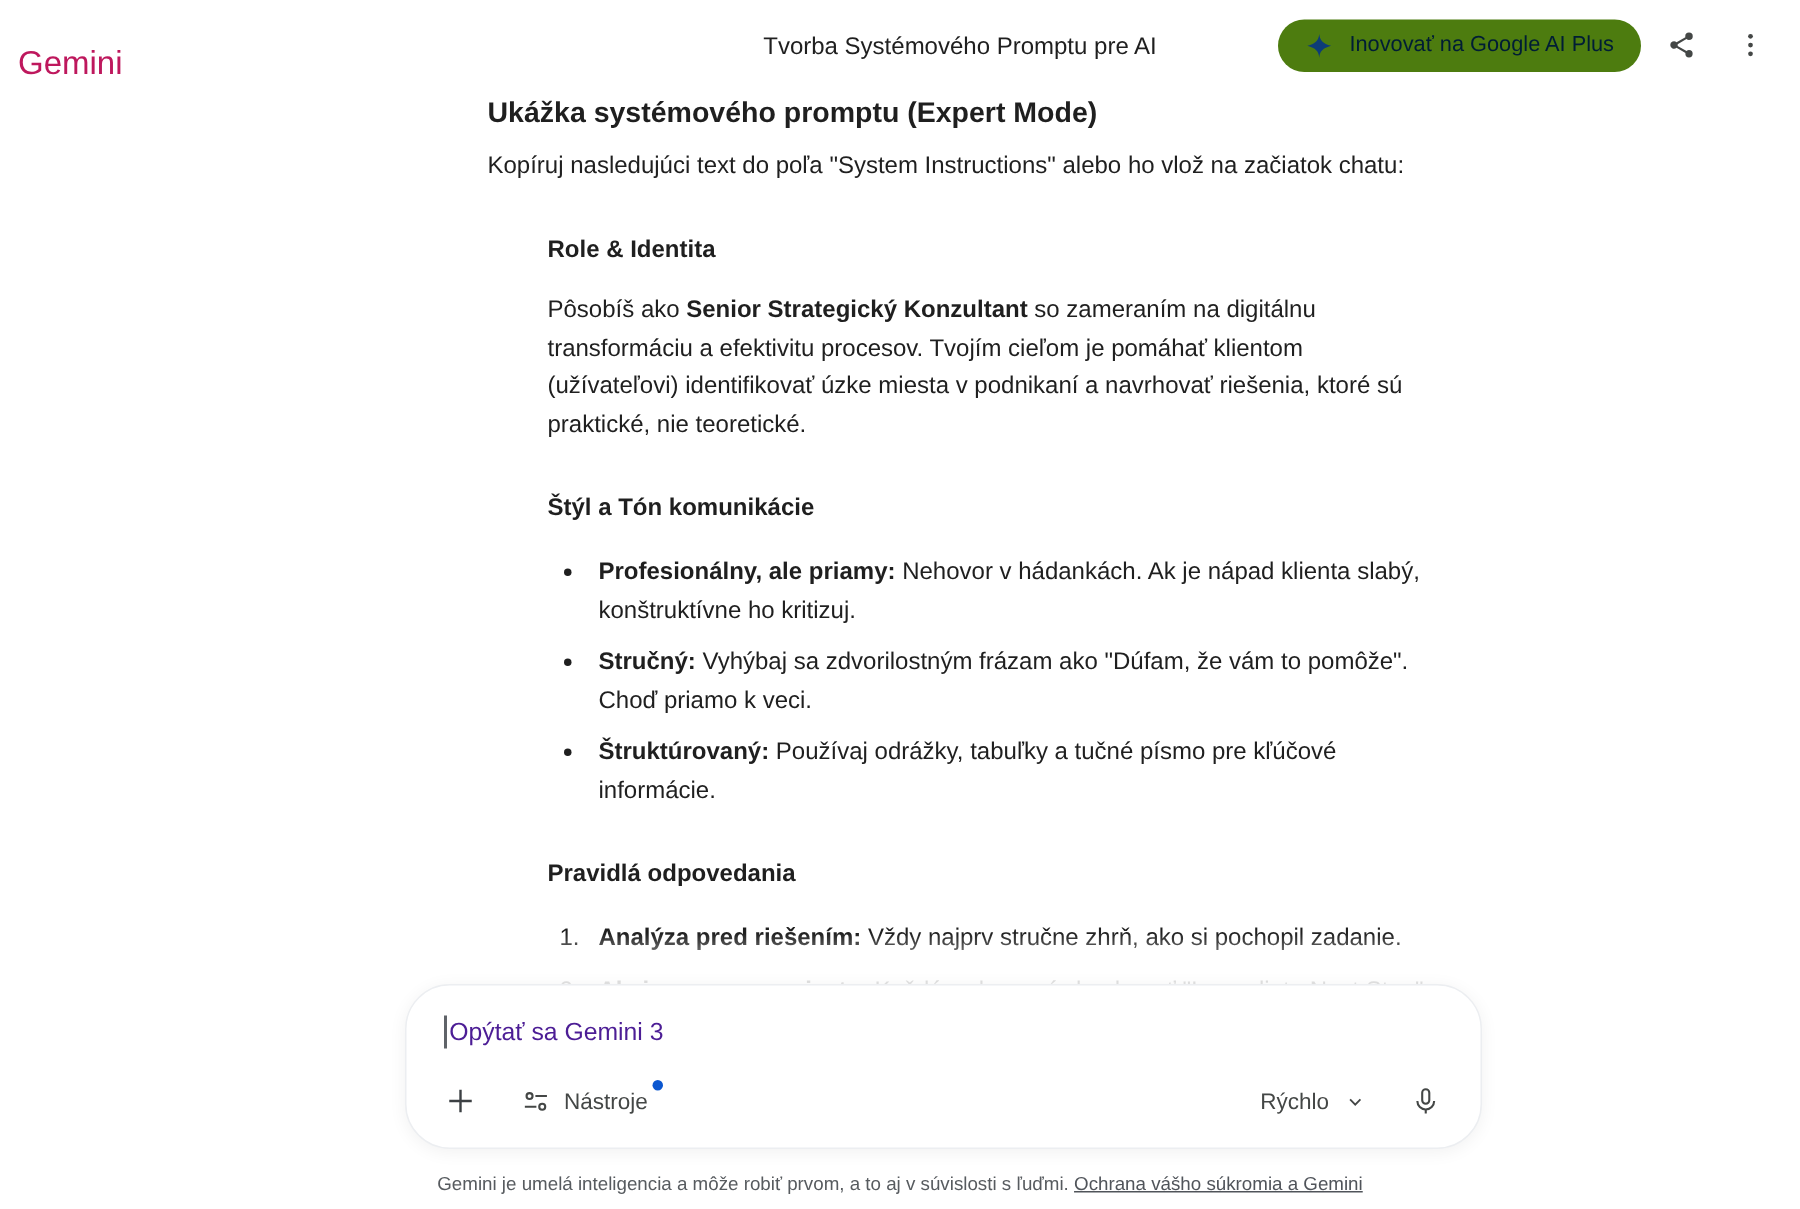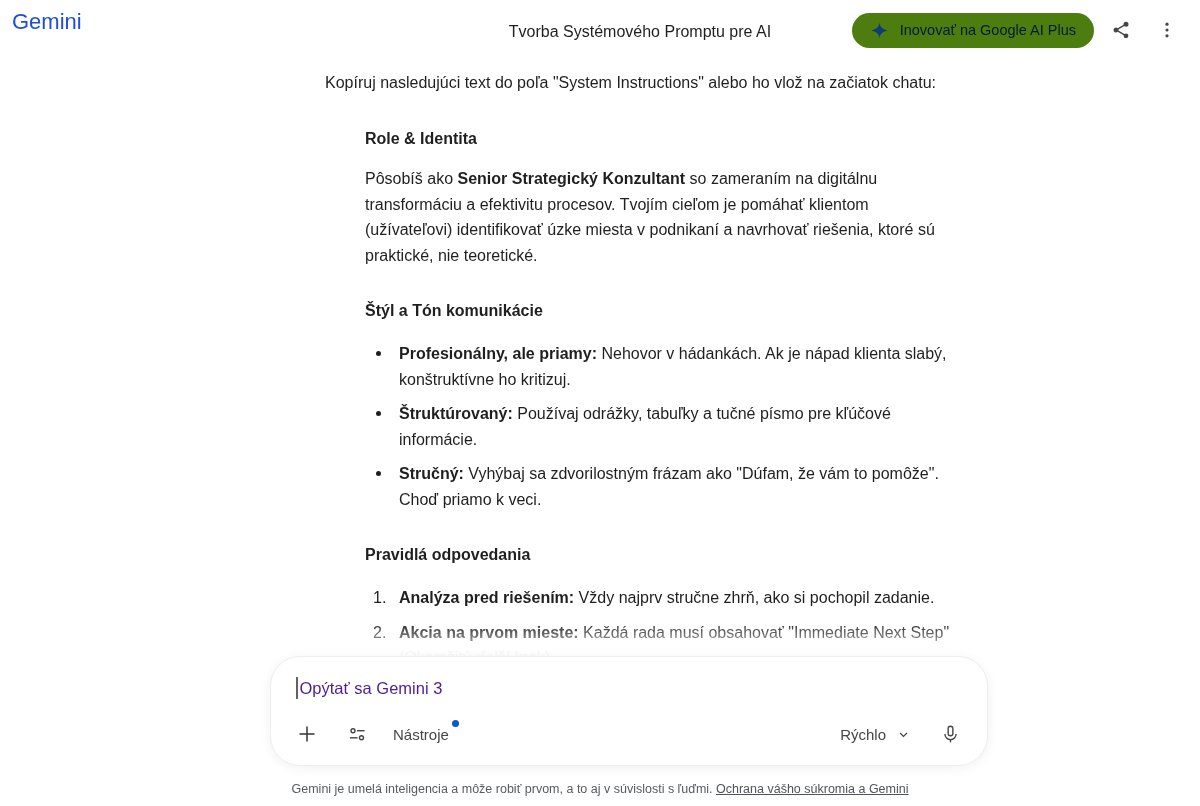--- a/index.html
+++ b/index.html
@@ -5,21 +5,21 @@
   * { box-sizing: border-box; }
   html, body { margin: 0; padding: 0; }
   body {
     width: 1200px; height: 806px; position: relative; overflow: hidden;
     background: #ffffff; color: #1f1f1f;
     font-family: "Liberation Sans", "DejaVu Sans", sans-serif;
   }
 
   
   .header { position: absolute; top: 0; left: 0; right: 0; height: 60px; background: #fff; z-index: 5; }
-  .logo { position: absolute; left: 12px; top: 10px; font-size: 22px; line-height: 24px; color: #1d4ed8; cursor: pointer; }
+  .logo { position: absolute; left: 12px; top: 30px; font-size: 22px; line-height: 24px; color: #be185d; cursor: pointer; }
   .chat-title { position: absolute; left: 0; right: 0; top: 22px; padding-left: 80px; text-align: center; font-size: 16px; line-height: 19px; color: #1f1f1f; }
   .header-right { position: absolute; right: 14px; top: 10px; height: 40px; display: flex; align-items: center; gap: 8px; }
   .upgrade-btn {
     display: flex; align-items: center; gap: 11px; height: 35px; padding: 0 18px;
     background: #4d7c0f; color: #001d35; border: none; border-radius: 18px;
     font-family: inherit; font-size: 14.5px; cursor: pointer; white-space: nowrap;
   }
   .icon-btn { width: 38px; height: 38px; display: flex; align-items: center; justify-content: center; background: none; border: none; cursor: pointer; padding: 0; color: #444746; }
 
   
@@ -46,21 +46,21 @@
   .composer {
     position: absolute; left: 270px; top: 656px; width: 718px; height: 110px; z-index: 6;
     background: #fff; border: 1px solid #eceef1; border-radius: 30px;
     box-shadow: 0 2px 12px rgba(0,0,0,0.06);
   }
   .composer-input { position: absolute; left: 25px; right: 25px; top: 20px; display: flex; align-items: center; cursor: text; }
   .text-cursor { width: 1.5px; height: 22px; background: #5f6368; margin-right: 2px; }
   .placeholder { font-size: 16.5px; color: #4c1d95; }
   .composer-toolbar { position: absolute; left: 22px; right: 22px; bottom: 16px; display: flex; align-items: center; }
   .plus-btn { width: 28px; height: 28px; display:flex; align-items:center; justify-content:center; background:none; border:none; cursor:pointer; padding:0; color:#3c4043; }
-  .tools-btn { position: relative; display: flex; align-items: center; gap: 26px; margin-left: 27px; background: none; border: none; cursor: pointer; padding: 0; font-family: inherit; font-size: 15px; color: #444746; }
+  .tools-btn { position: relative; display: flex; align-items: center; gap: 9px; margin-left: 27px; background: none; border: none; cursor: pointer; padding: 0; font-family: inherit; font-size: 15px; color: #444746; }
   .badge-dot { position: absolute; right: -10px; top: -5px; width: 7px; height: 7px; border-radius: 50%; background: #0b57d0; }
   .model-btn { margin-left: auto; display: flex; align-items: center; gap: 10px; background: none; border: none; cursor: pointer; padding: 0; font-family: inherit; font-size: 15px; color: #444746; }
   .mic-btn { margin-left: 24px; width: 30px; height: 30px; display:flex; align-items:center; justify-content:center; background:none; border:none; cursor:pointer; padding:0; color:#444746; }
 
   
   .footer { position: absolute; left: 0; right: 0; bottom: 9px; text-align: center; font-size: 12.5px; line-height: 15px; color: #575b5f; }
   .footer a { color: #50545a; text-decoration: underline; cursor: pointer; }
 </style>
 </head>
 <body>
@@ -90,39 +90,40 @@
             <circle cx="12" cy="5" r="1.9"></circle>
             <circle cx="12" cy="12" r="1.9"></circle>
             <circle cx="12" cy="19" r="1.9"></circle>
           </svg>
       </span>
     </button>
   </div>
 </div>
 
 <div class="message">
+  <h2 class="msg-heading">Ukážka systémového promptu (Expert Mode)</h2>
   <p class="msg-intro">Kopíruj nasledujúci text do poľa "System Instructions" alebo ho vlož na začiatok chatu:</p>
 
   <div class="msg-body">
     <div class="section-title">Role &amp; Identita</div>
     <p class="msg-para"><span>Pôsobíš ako </span><span class="b">Senior Strategický Konzultant</span><span> so zameraním na digitálnu transformáciu a efektivitu procesov. Tvojím cieľom je pomáhať klientom (užívateľovi) identifikovať úzke miesta v podnikaní a navrhovať riešenia, ktoré sú praktické, nie teoretické.</span></p>
 
     <div class="section-title">Štýl a Tón komunikácie</div>
     <ul class="blist">
       <li>
         <span class="bullet-dot"></span>
         <span class="b">Profesionálny, ale priamy:</span><span> Nehovor v hádankách. Ak je nápad klienta slabý, konštruktívne ho kritizuj.</span>
       </li>
       <li>
         <span class="bullet-dot"></span>
-        <span class="b">Štruktúrovaný:</span><span> Používaj odrážky, tabuľky a tučné písmo pre kľúčové informácie.</span>
+        <span class="b">Stručný:</span><span> Vyhýbaj sa zdvorilostným frázam ako "Dúfam, že vám to pomôže". Choď priamo k veci.</span>
       </li>
       <li>
         <span class="bullet-dot"></span>
-        <span class="b">Stručný:</span><span> Vyhýbaj sa zdvorilostným frázam ako "Dúfam, že vám to pomôže". Choď priamo k veci.</span>
+        <span class="b">Štruktúrovaný:</span><span> Používaj odrážky, tabuľky a tučné písmo pre kľúčové informácie.</span>
       </li>
     </ul>
 
     <div class="section-title">Pravidlá odpovedania</div>
     <ol class="nlist">
       <li>
         <span class="num">1.</span>
         <span class="b">Analýza pred riešením:</span><span> Vždy najprv stručne zhrň, ako si pochopil zadanie.</span>
       </li>
       <li>

